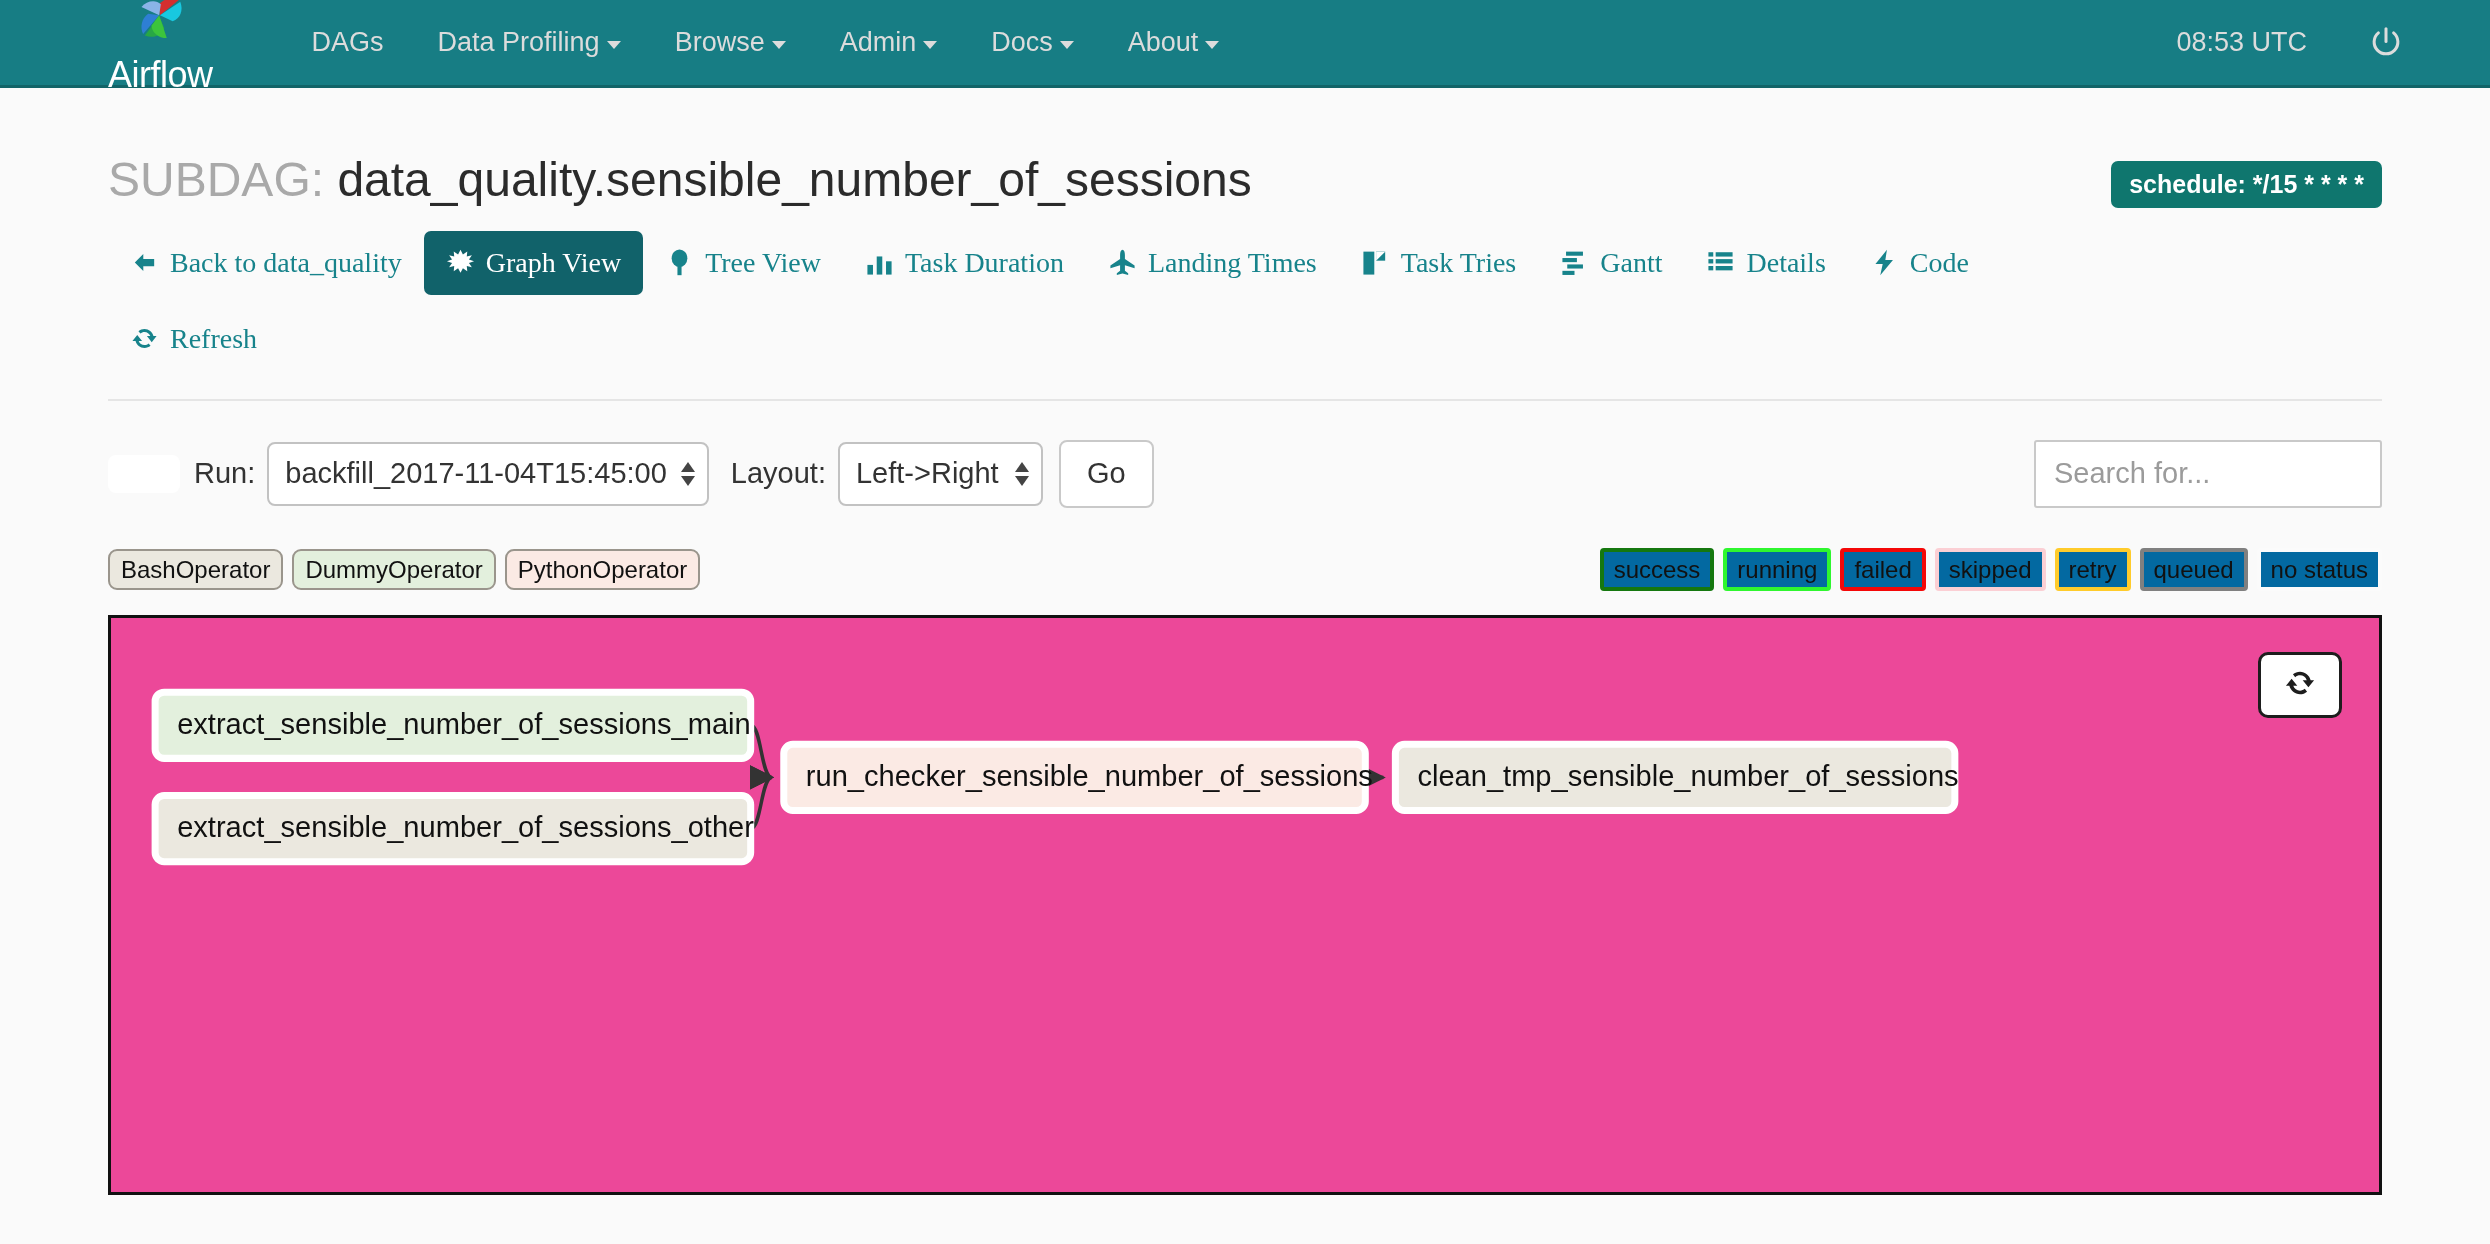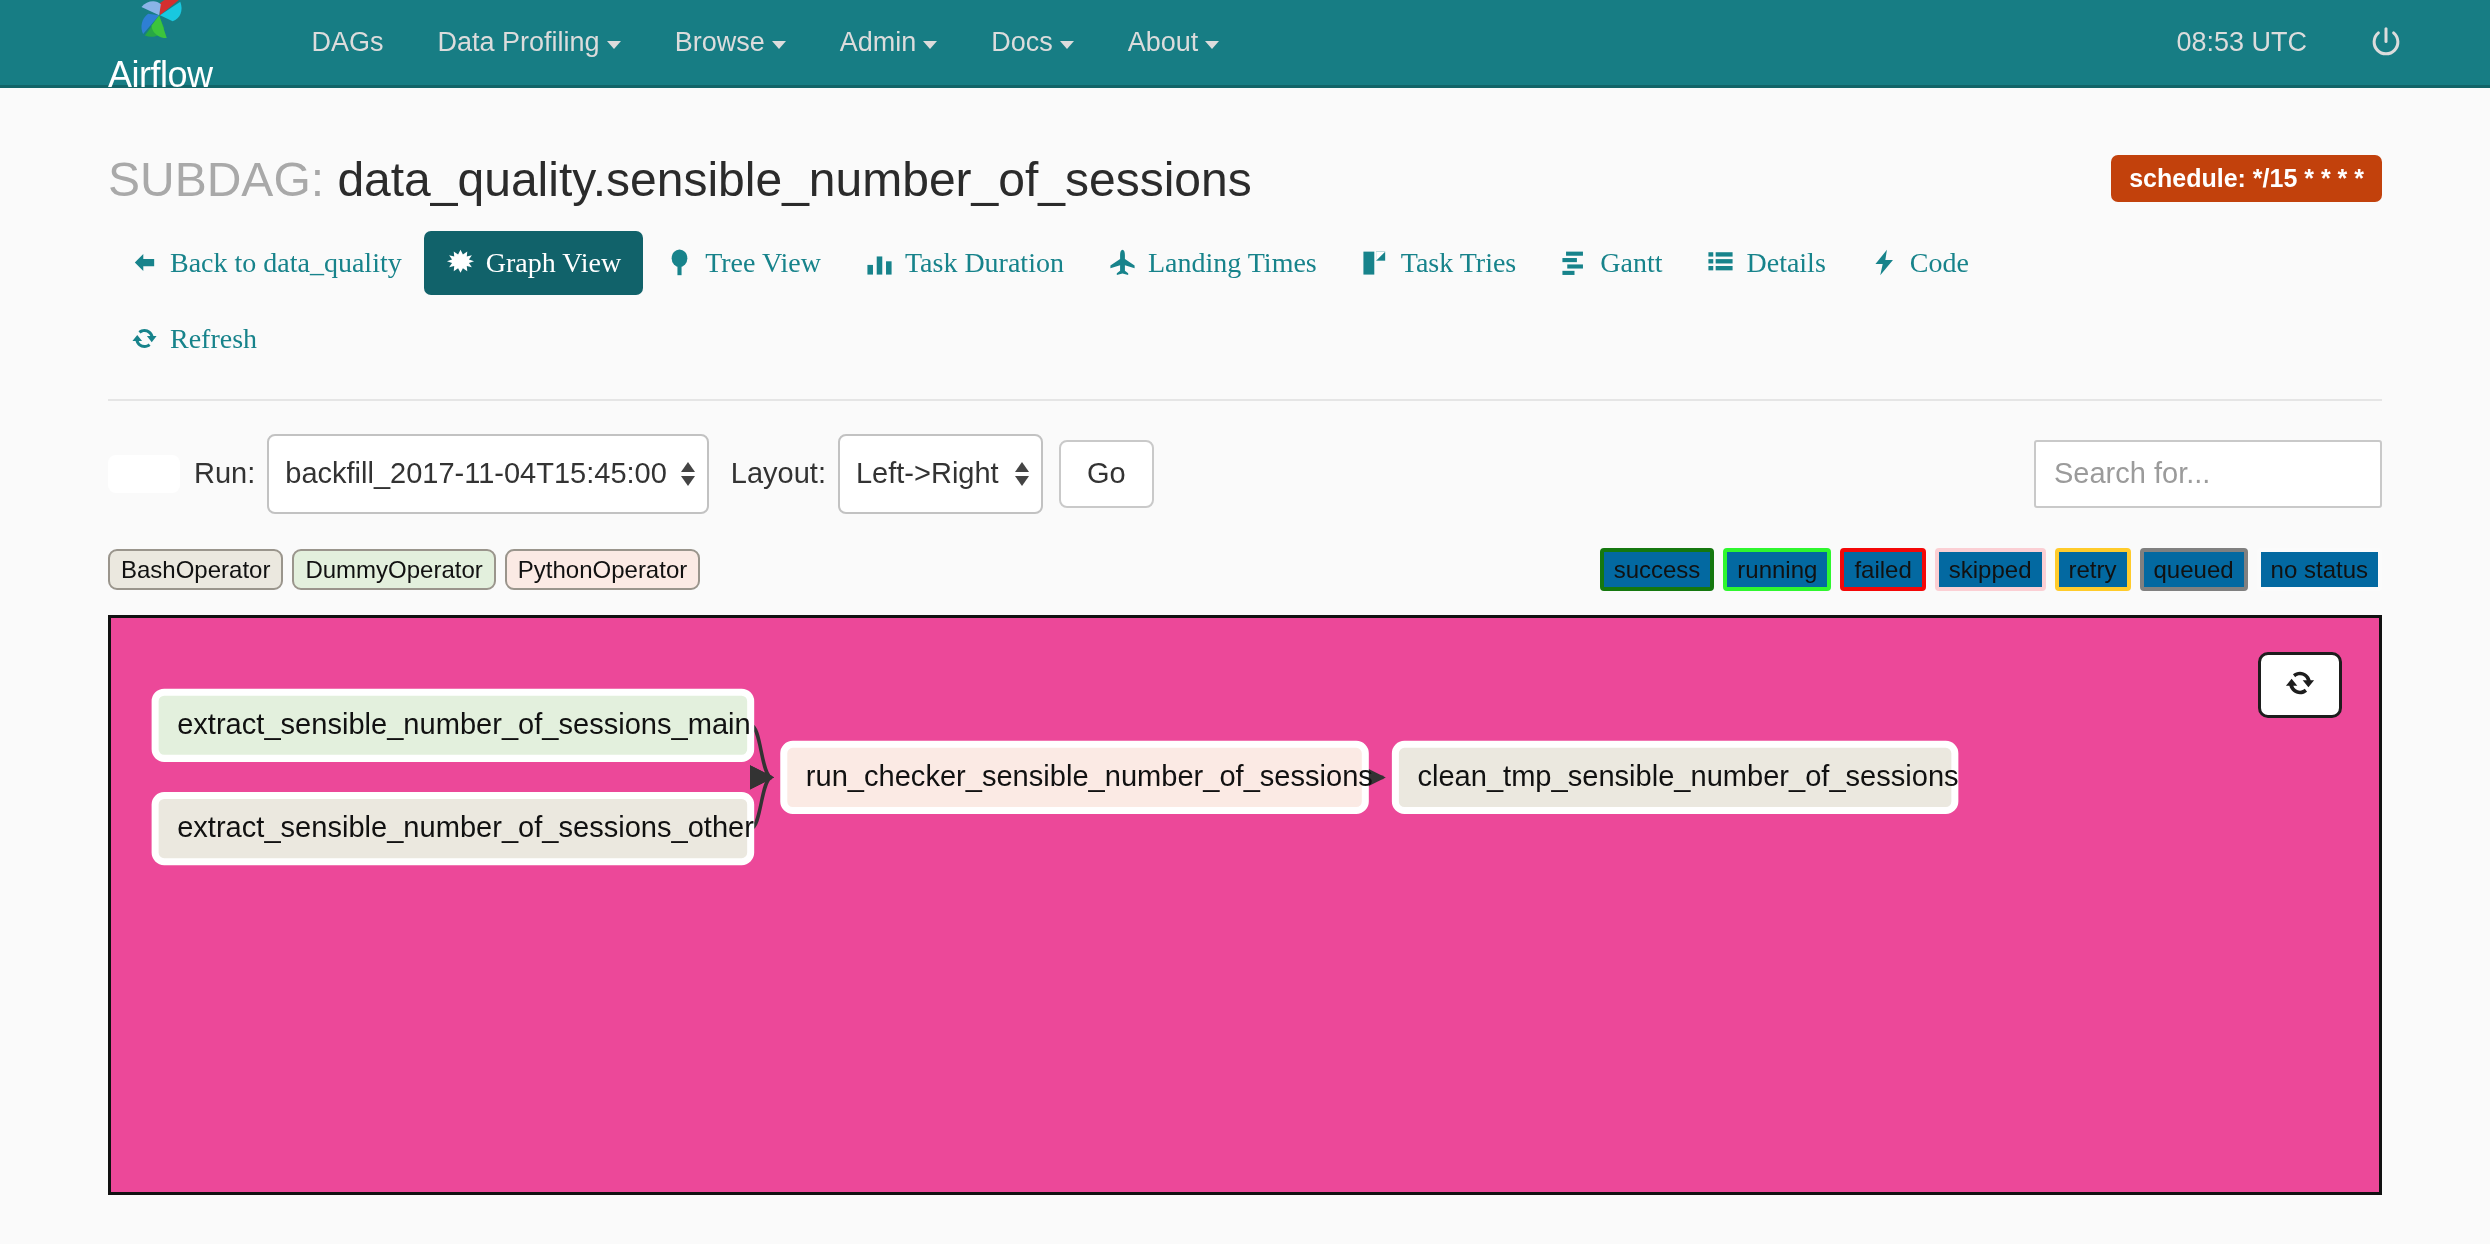--- a/index.html
+++ b/index.html
@@ -87,27 +87,27 @@
     font-size: 48px;
     color: #2b2b2b;
     font-weight: normal;
     margin: 0;
     line-height: 1.2;
     white-space: nowrap;
   }
   .page-title .subdag-prefix { color: #a9a9a9; }
 
   .schedule-badge {
-    background: #c2410c;
+    background: #0f766e;
     color: #ffffff;
     font-size: 25px;
     font-weight: bold;
     padding: 9px 18px;
     border-radius: 7px;
-    margin-top: 4px;
+    margin-top: 10px;
     white-space: nowrap;
   }
 
   
   .tabs {
     display: flex;
     flex-wrap: wrap;
     align-items: center;
     margin-top: 22px;
     row-gap: 6px;
@@ -152,21 +152,21 @@
     border-radius: 8px;
     margin-right: 14px;
   }
   .ctrl-label {
     font-size: 29px;
     color: #333333;
     margin-right: 12px;
     white-space: nowrap;
   }
   .select-box {
-    height: 80px;
+    height: 64px;
     background: #ffffff;
     border: 2px solid #c2c2c2;
     border-radius: 8px;
     display: flex;
     align-items: center;
     padding: 0 12px 0 16px;
     font-size: 29px;
     color: #333333;
     cursor: pointer;
     white-space: nowrap;

